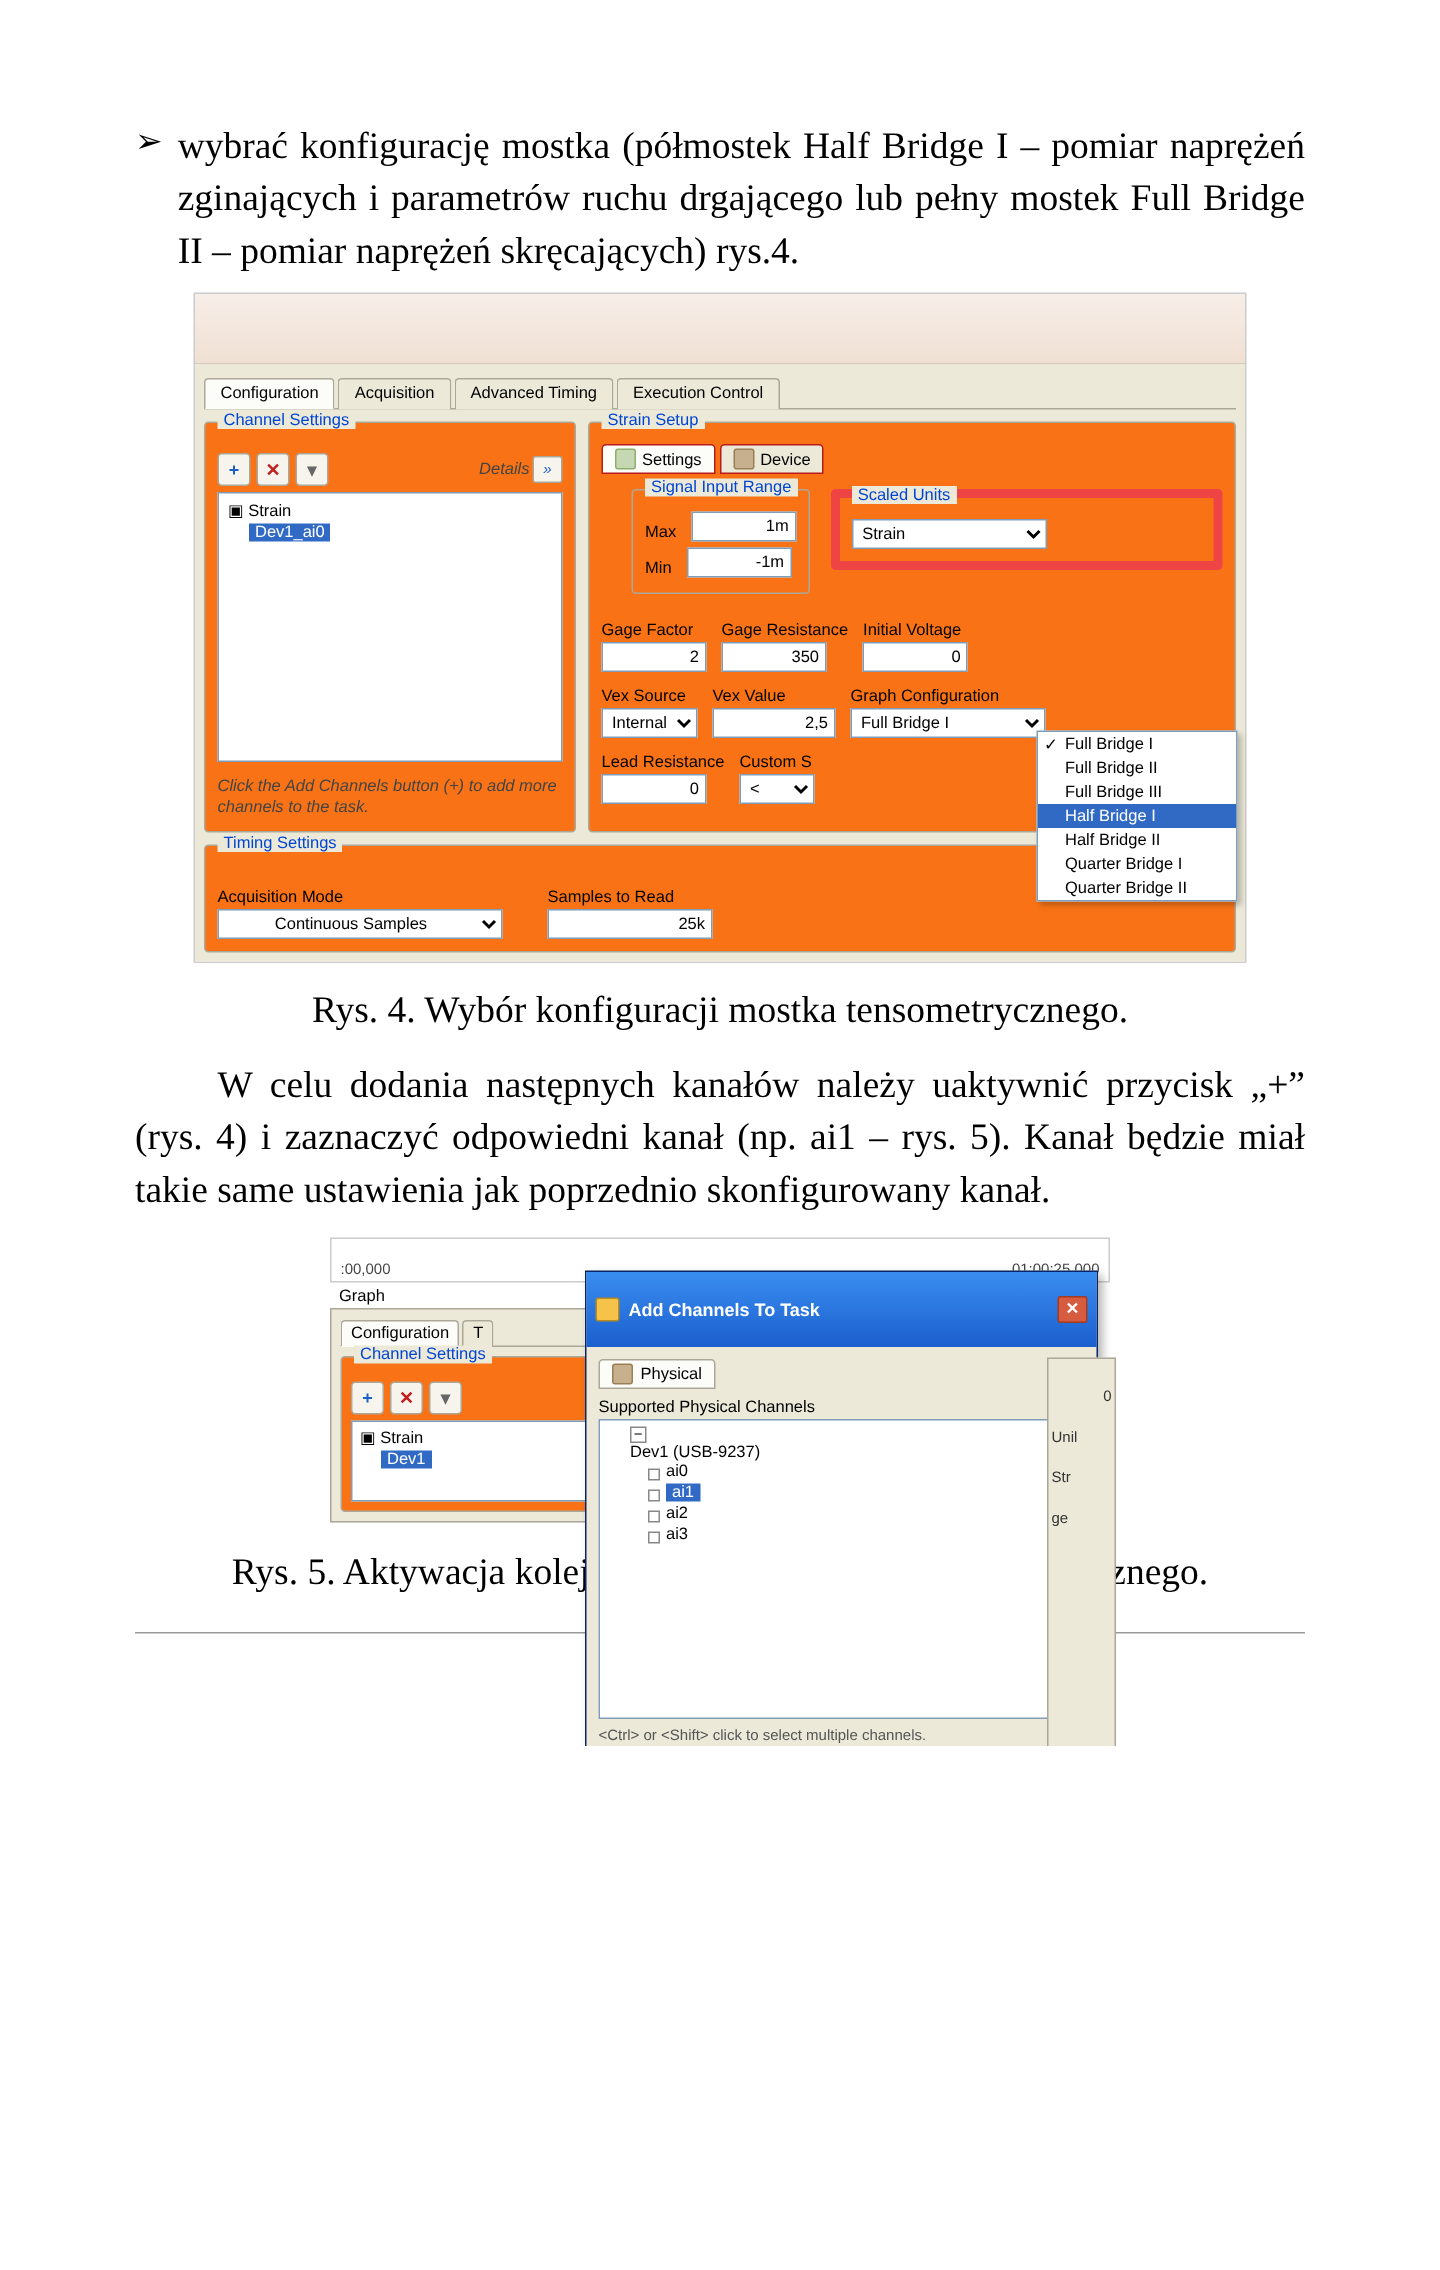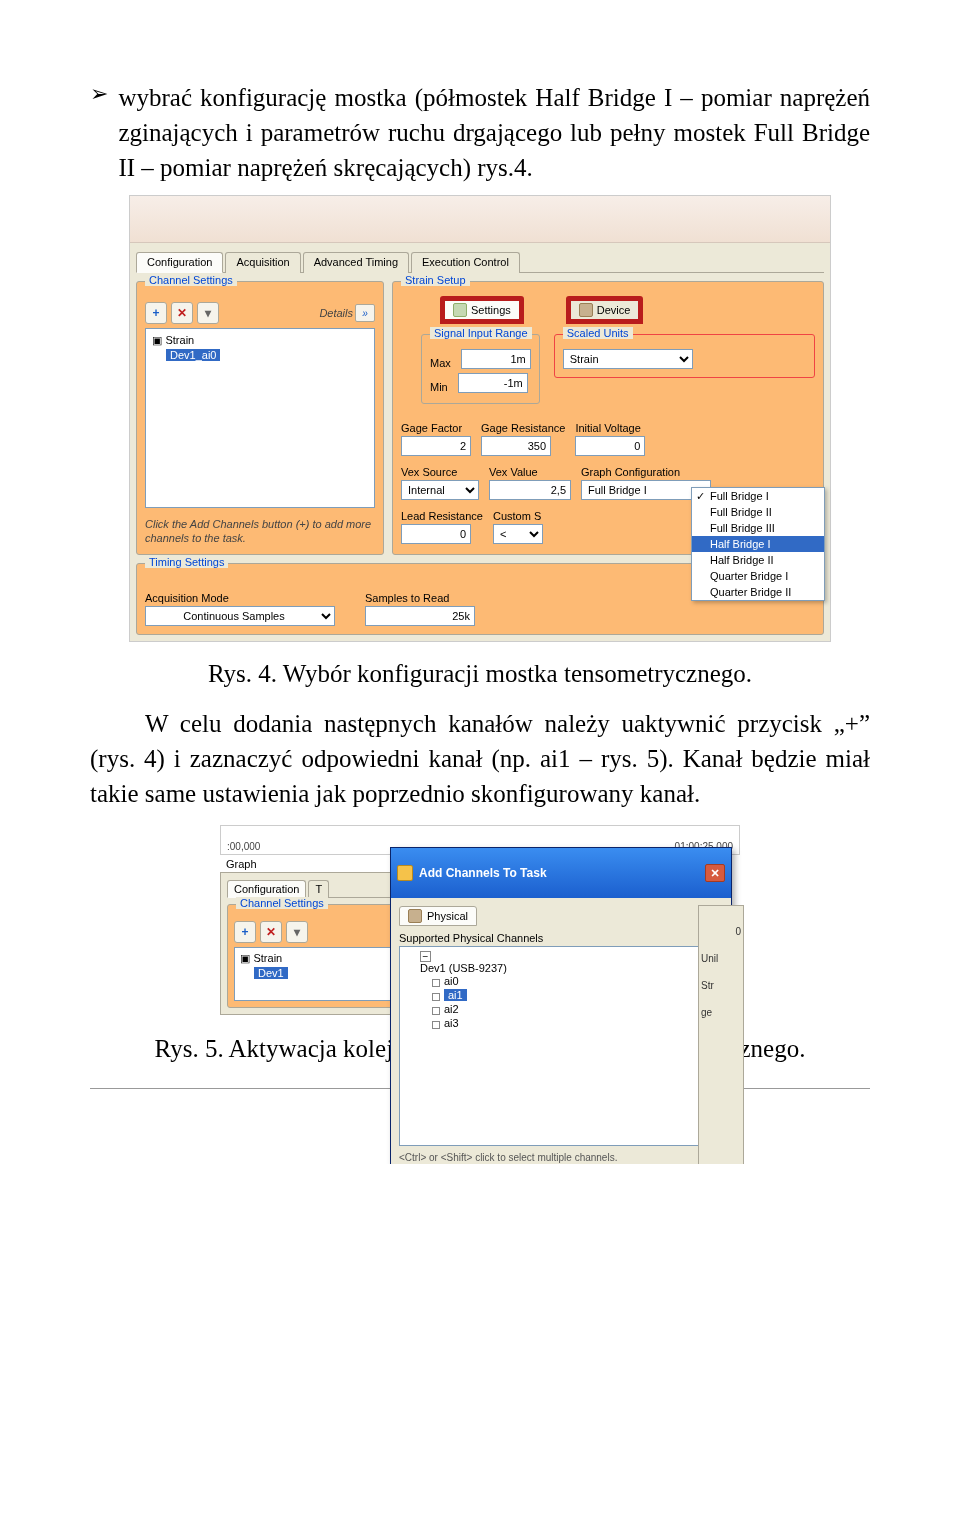--- a/index.html
+++ b/index.html
@@ -80,21 +80,21 @@
   .tab.active {
     background: #fcfcf9;
     border-bottom: 1px solid #fcfcf9;
   }
   .panel-row {
     display: flex;
     gap: 8px;
   }
   .groupbox {
     border: 1px solid #aca899;
-    background: #fdba74;
+    background: #f97316;
     border-radius: 3px;
     padding: 20px 8px 8px 8px;
     position: relative;
   }
   .groupbox > .gb-title {
     position: absolute;
     top: -8px;
     left: 8px;
     background: #ece9d8;
     padding: 0 4px;
@@ -164,25 +164,25 @@
     flex: 1;
     padding-top: 14px;
     padding-bottom: 10px;
   }
   .subtabs {
     display: flex;
     gap: 3px;
     margin-bottom: 10px;
   }
   .subtab {
-    border: 5px solid #b91c1c;
+    border: 1px solid #b91c1c;
     background: #ece9d8;
     border-radius: 3px 3px 0 0;
     padding: 2px 8px;
-    display:flex; align-items:center; gap:4px;margin-left:39px;
+    display:flex; align-items:flex-end; gap:4px;
   }
   .subtab.active { background: #fcfcf9; }
   .mini-ico {
     width:12px;height:12px;background:#c5d8b3;border:1px solid #8fae6c;border-radius:2px;
   }
   .mini-ico.dev { background:#c7b08e;border-color:#9a7f55; }
   .inner-group {
     border: 1px solid #aca899;
     border-radius: 3px;
     padding: 14px 8px 10px 8px;
@@ -212,21 +212,21 @@
   }
   .sel {
     border:1px solid #7f9db9;
     background:#fff;
     height:20px;
     font-size:11px;
     padding:0 2px;
     width:100px;
   }
   .sirow { display:flex; gap:14px; align-items:flex-start;margin-left:20px; }
-  .su-box { border:1px solid #ef4444; border-radius:3px; padding:14px 8px 8px 8px; position:relative; }
+  .su-box { border:6px solid #ef4444; border-radius:3px; padding:14px 8px 8px 8px; position:relative; }
   .su-box .ig-title { position:absolute;top:-8px;left:8px;background:#ece9d8;padding:0 4px;color:#0046d5;font-size:11px; }
   .dropdown-open {
     position: absolute;
     right: -2px;
     top: 205px;
     width: 132px;
     background:#fff;
     border:1px solid #7f9db9;
     z-index: 5;
     box-shadow: 2px 2px 4px rgba(0,0,0,0.25);
@@ -420,21 +420,21 @@
             </div>
             <div class="col">
               <span class="lbl">Initial Voltage</span>
               <input class="inp" value="0" style="">
             </div>
           </div>
 
           <div class="row" style="margin-top:10px">
             <div class="col">
               <span class="lbl">Vex Source</span>
-              <select class="sel" style="width:78px">
+              <select class="sel" style="width:64px">
                 <option>Internal</option>
               </select>
             </div>
             <div class="col">
               <span class="lbl">Vex Value</span>
               <input class="inp" style="width: 72px;" value="2,5">
             </div>
             <div class="col" style="flex:1">
               <span class="lbl">Graph Configuration</span>
               <select class="sel" style="width:130px">

